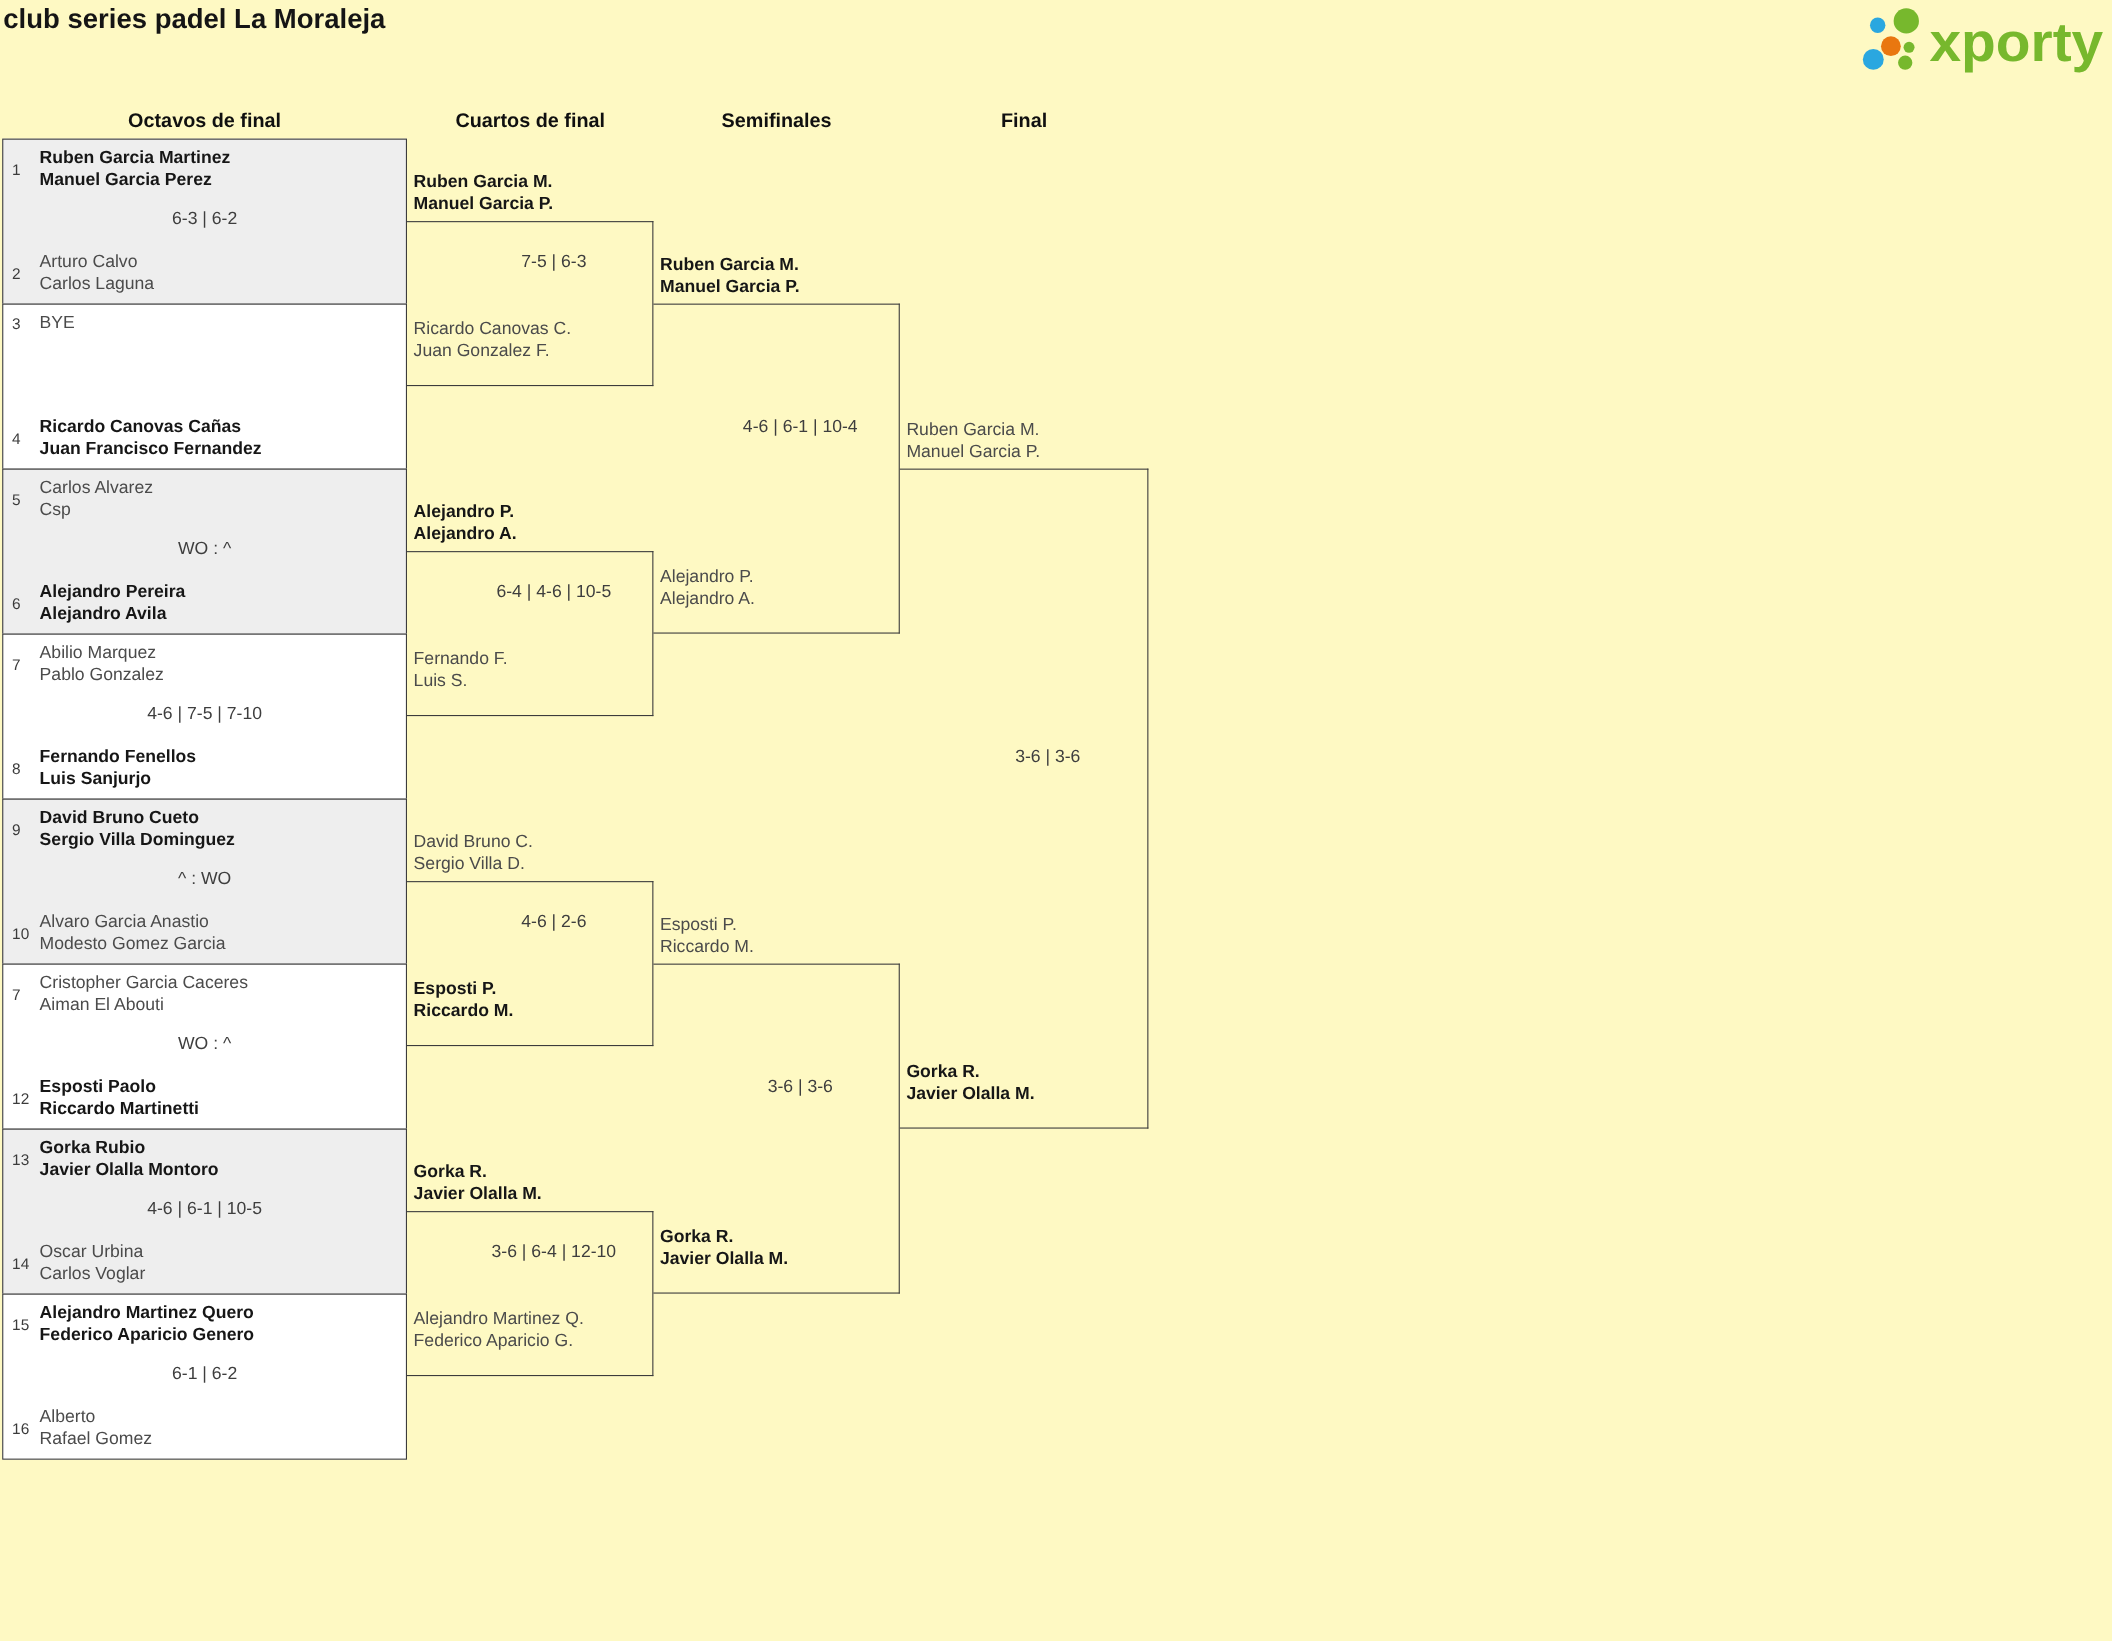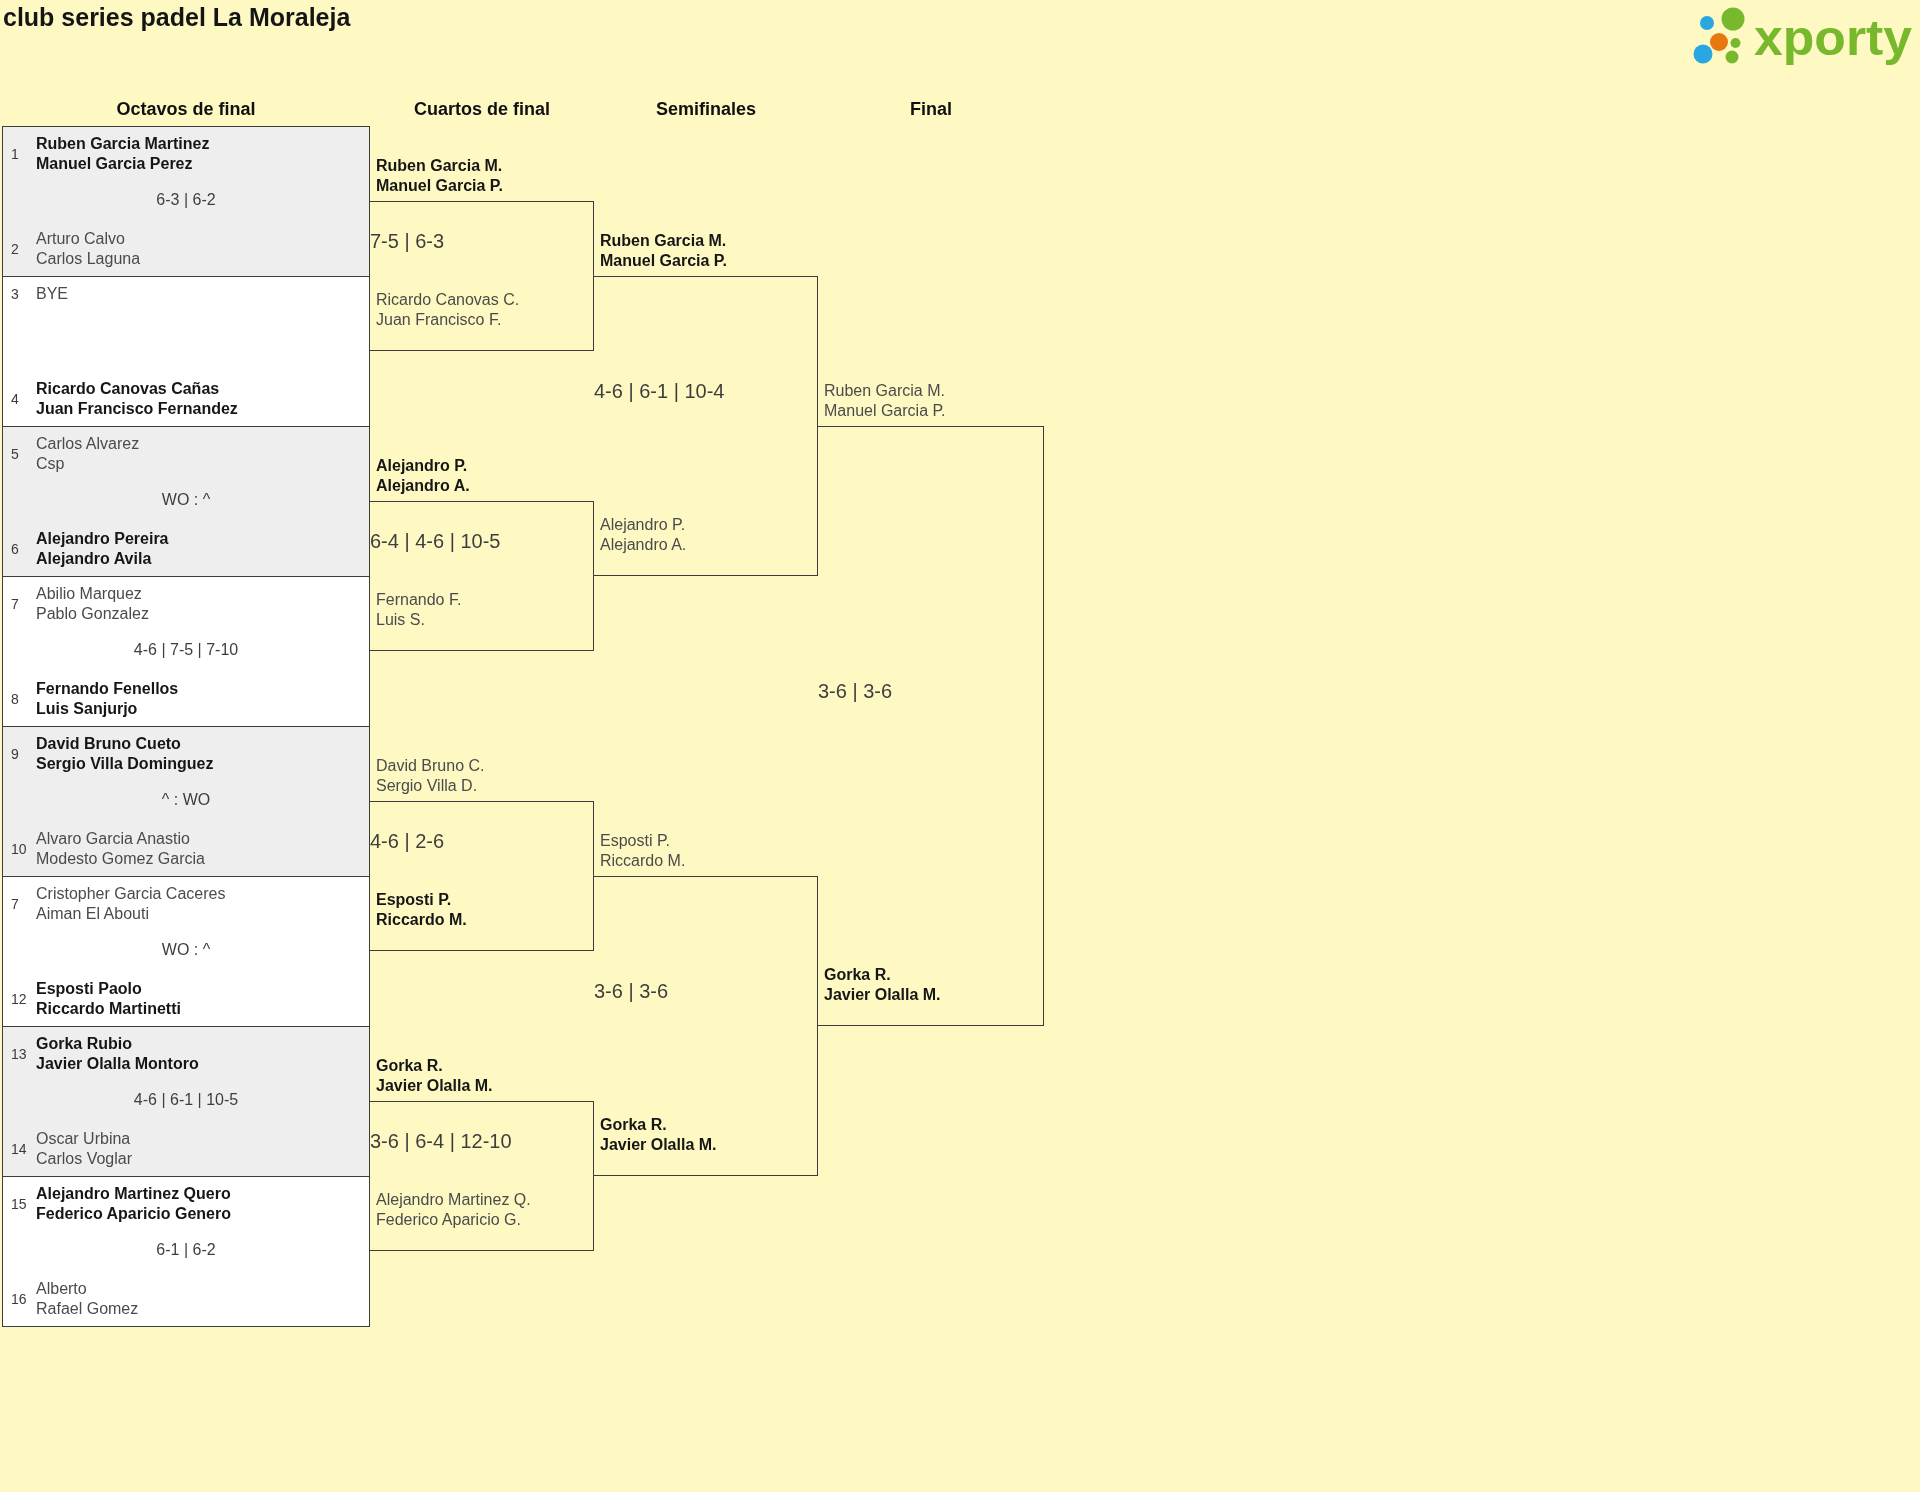--- a/index.html
+++ b/index.html
@@ -27,21 +27,21 @@
   .nm{font-size:16px;line-height:20px;color:#4b4b4b;white-space:nowrap;}
   .names.win .nm{font-weight:700;color:#161616;}
   .m-score{position:absolute;top:64px;left:0;right:0;text-align:center;font-size:16px;color:#3e3e3e;}
   
   .abox{
     position:absolute;box-sizing:border-box;background:transparent;
     border:1px solid #3c3c3c;border-left:none;
   }
   .a-top{position:absolute;left:6px;bottom:calc(100% + 6px);}
   .a-bot{position:absolute;left:6px;bottom:20px;}
-  .a-score{position:absolute;left:0;right:0;font-size:20px;color:#3e3e3e;}
+  .a-score{position:absolute;left:0;right:0;text-align:center;font-size:16px;color:#3e3e3e;padding-left:44px;}
 </style>
 </head>
 <body>
 
 <div class="canvas">
 
   <div class="titles">
     <div class="tl">club series padel La Moraleja</div>
   </div>
 
@@ -205,21 +205,21 @@
   </div>
 
   <div class="abox" style="left:370px;top:201px;width:224px;height:150px;">
     <div class="names a-top win">
       <div class="nm">Ruben Garcia M.</div>
       <div class="nm">Manuel Garcia P.</div>
     </div>
     <div class="a-score" style="top:28px;">7-5 | 6-3</div>
     <div class="names a-bot">
       <div class="nm">Ricardo Canovas C.</div>
-      <div class="nm">Juan Francisco F.</div>
+      <div class="nm">Juan Gonzalez F.</div>
     </div>
   </div>
 
   <div class="abox" style="left:370px;top:501px;width:224px;height:150px;">
     <div class="names a-top win">
       <div class="nm">Alejandro P.</div>
       <div class="nm">Alejandro A.</div>
     </div>
     <div class="a-score" style="top:28px;">6-4 | 4-6 | 10-5</div>
     <div class="names a-bot">

